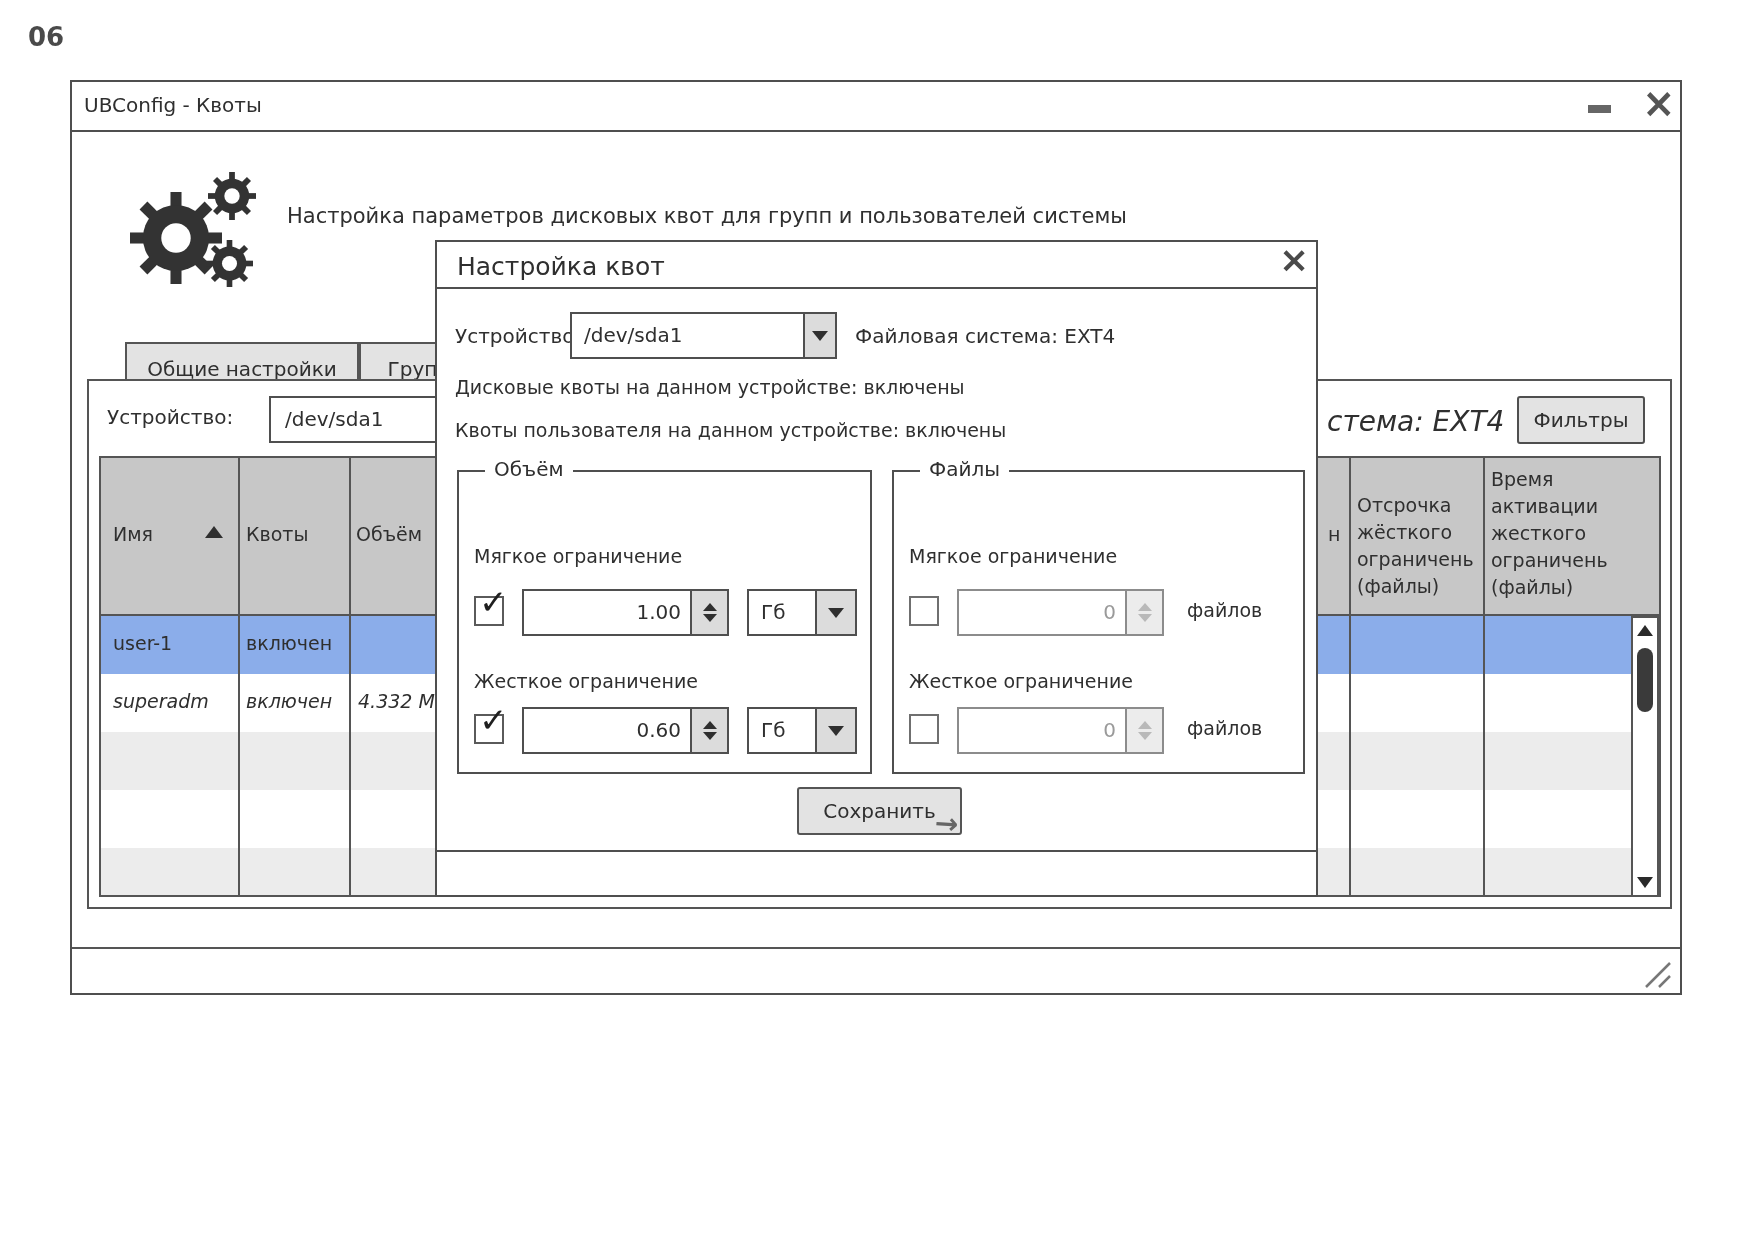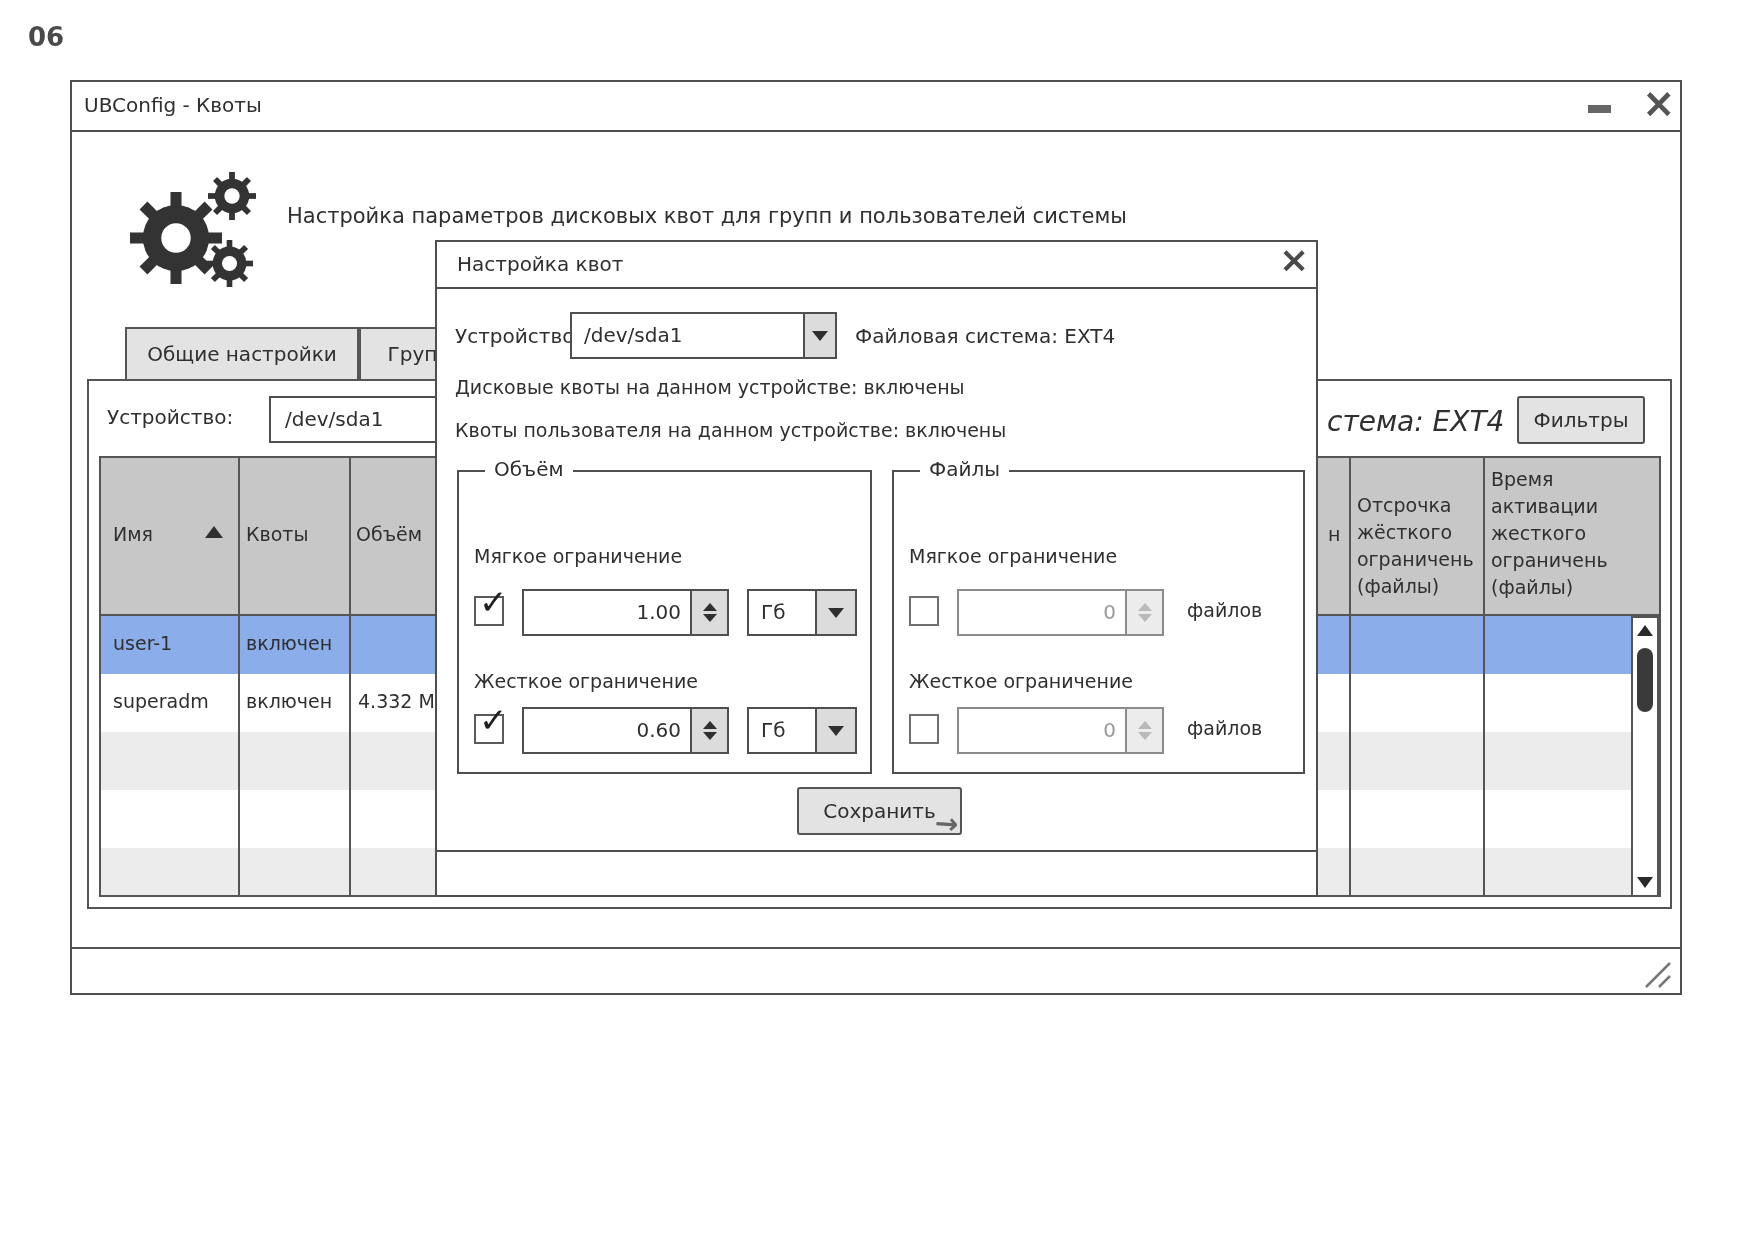--- a/index.html
+++ b/index.html
@@ -31,25 +31,25 @@
   .spin.dis{border-color:#8c8c8c;}
   .spin.dis .val{color:#9a9a9a;}
   .spin.dis .btns{background:#ececec;border-left-color:#8c8c8c;}
   .combo{position:absolute;height:47px;border:2px solid #4f4f4f;background:#fff;box-sizing:border-box;}
   .combo .ctext{position:absolute;left:12px;top:9px;font-size:20px;}
   .combo .cbtn{position:absolute;right:0;top:0;bottom:0;background:#dcdcdc;border-left:2px solid #4f4f4f;
                display:flex;align-items:center;justify-content:center;}
   .group{position:absolute;border:2px solid #4f4f4f;background:#fff;box-sizing:border-box;}
   .group .glabel{position:absolute;top:-15px;left:26px;background:#fff;padding:0 9px;font-size:20px;}
   .tab{position:absolute;height:54px;border:2px solid #555;background:#e3e3e3;box-sizing:border-box;
-       display:flex;align-items:center;justify-content:center;font-size:20px;}
+       display:flex;align-items:center;justify-content:center;font-size:20px;margin-top:15px;}
   .btn{display:flex;align-items:center;justify-content:center;font-size:20px;border-radius:3px;}
   .row{position:absolute;left:0;width:1558px;height:58px;}
   .r-blue{background:#8badea;}
-  .r-white{background:#ffffff;}
+  .r-white{background:#ffffff;font-style:italic;}
   .r-gray{background:#ececec;}
 </style>
 </head>
 <body>
 
 <div class="screen">
 
   <div class="abs" style="left:28px;top:22px;font-size:26px;font-weight:bold;color:#4a4a4a;">06</div>
 
   <div class="abs bordered" style="left:70px;top:80px;width:1612px;height:915px;">
@@ -153,21 +153,21 @@
       <svg class="abs" style="right:6px;top:8px;" width="34" height="34" viewBox="0 0 34 34">
         <line x1="6" y1="30" x2="30" y2="6" stroke="#777" stroke-width="2.5"></line>
         <line x1="19" y1="30" x2="30" y2="19" stroke="#777" stroke-width="2.5"></line>
       </svg>
     </div>
   </div>
 
   <div class="abs bordered" style="left:435px;top:240px;width:883px;height:657px;z-index:10;">
 
     <div class="abs" style="left:0;top:0;width:100%;height:47px;border-bottom:2px solid #4f4f4f;box-sizing:border-box;">
-      <span class="abs" style="left:20px;top:10px;font-size:20px;">Настройка квот</span>
+      <span class="abs" style="left:20px;top:10px;font-size:25px;">Настройка квот</span>
       <span class="abs" style="left:842px;top:-3px;font-size:36px;font-weight:bold;color:#4a4a4a;">×</span>
     </div>
 
     <span class="abs" style="left:18px;top:82px;font-size:20px;">Устройство:</span>
     <div class="combo" style="left:133px;top:70px;width:267px;">
       <span class="ctext">/dev/sda1</span>
       <div class="cbtn" style="width:30px;">
         <div class="tri tri-down"></div>
       </div>
     </div>

